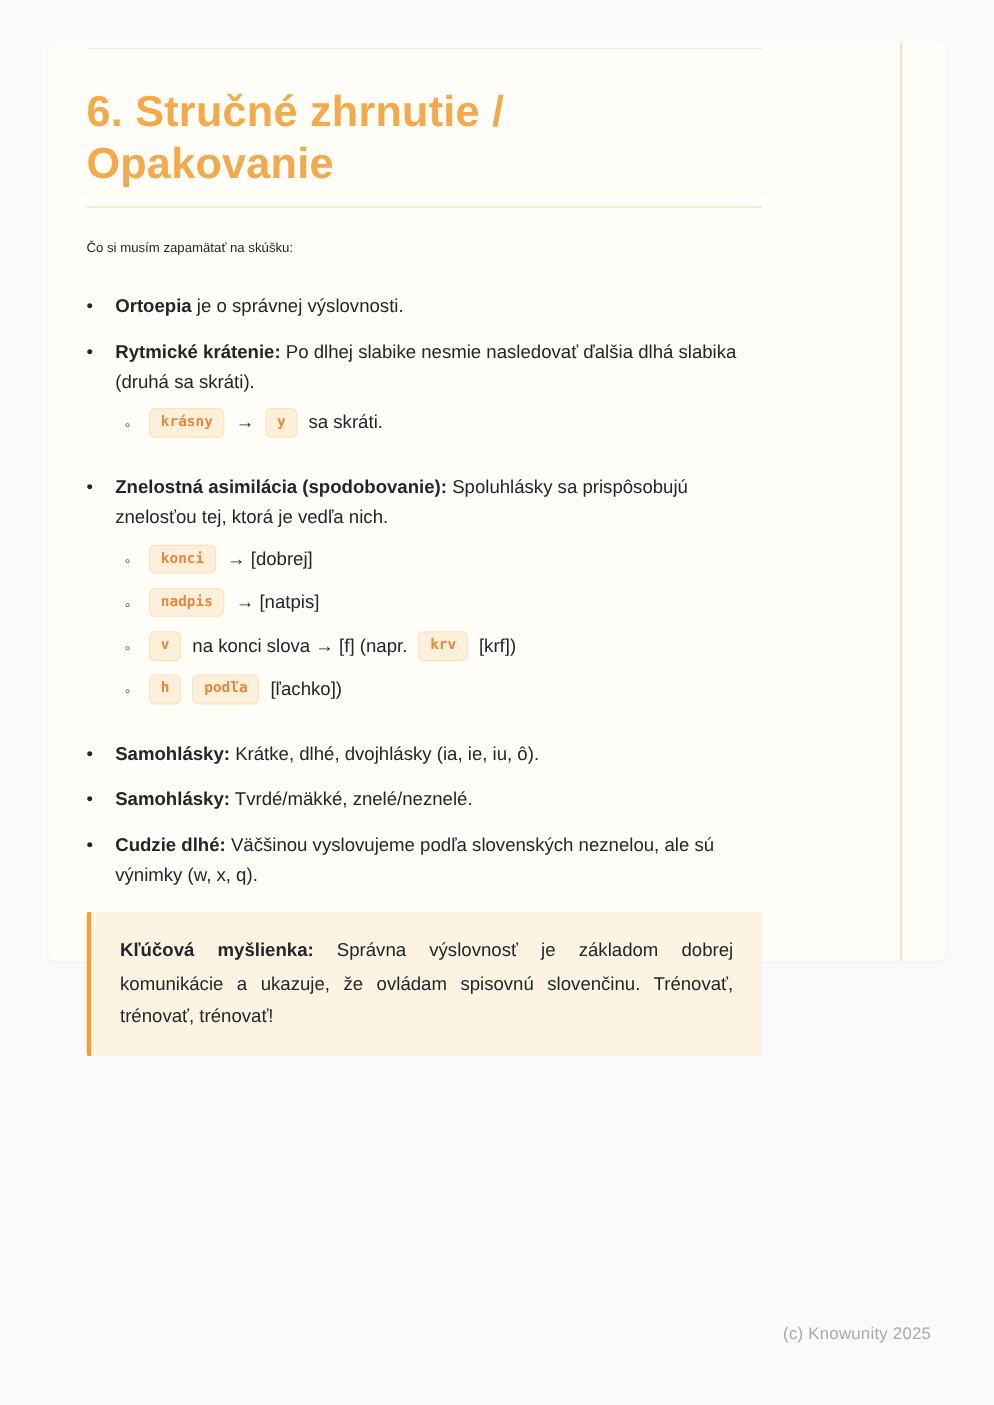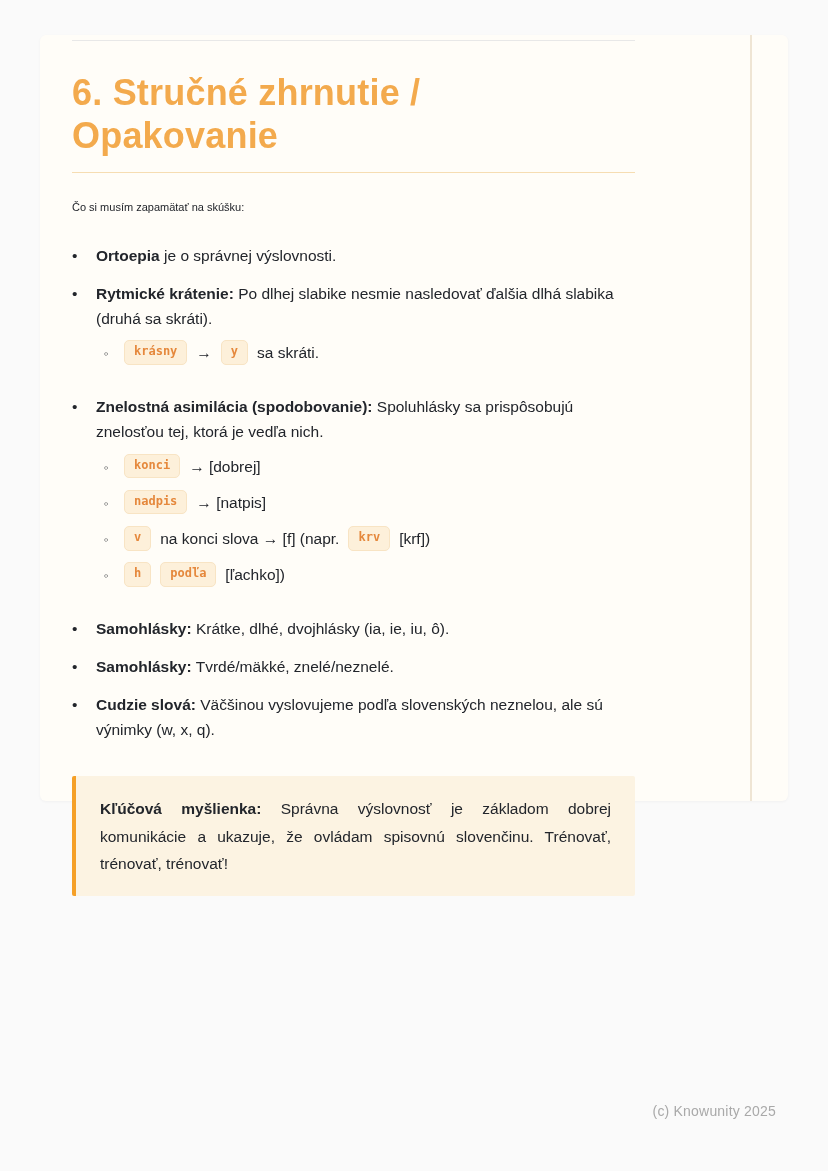--- a/index.html
+++ b/index.html
@@ -59,21 +59,21 @@
     color: #e5883c;
     font-family: "DejaVu Sans Mono", monospace;
     font-size: 12px;
     font-weight: 700;
     padding: 3px 9px 4px;
     border-radius: 5px;
     line-height: 1.3;
     white-space: nowrap;
   }
   .callout {
-    margin-top: 34px;
+    margin-top: 18px;
     width: 563px;
     background: #fcf3e2;
     border-left: 4px solid #f5a028;
     border-radius: 2px;
     padding: 19px 24px;
     font-size: 15.5px;
     line-height: 1.75;
     text-align: justify;
   }
   .footer {
@@ -169,21 +169,21 @@
         <div class="li-content"><span class="bold">Samohlásky:</span><span> Krátke, dlhé, dvojhlásky (ia, ie, iu, ô).</span></div>
       </li>
 
       <li class="main-li">
         <span class="marker">•</span>
         <div class="li-content"><span class="bold">Samohlásky:</span><span> Tvrdé/mäkké, znelé/neznelé.</span></div>
       </li>
 
       <li class="main-li">
         <span class="marker">•</span>
-        <div class="li-content"><span class="bold">Cudzie slová:</span><span> Väčšinou vyslovujeme podľa slovenských neznelou, ale sú výnimky (w, x, q).</span></div>
+        <div class="li-content"><span class="bold">Cudzie dlhé:</span><span> Väčšinou vyslovujeme podľa slovenských neznelou, ale sú výnimky (w, x, q).</span></div>
       </li>
 
     </ul>
 
     <div class="callout"><span class="bold">Kľúčová myšlienka:</span><span> Správna výslovnosť je základom dobrej komunikácie a ukazuje, že ovládam spisovnú slovenčinu. Trénovať, trénovať, trénovať!</span></div>
 
   </div>
 </div>
 
 <div class="footer">(c) Knowunity 2025</div>

